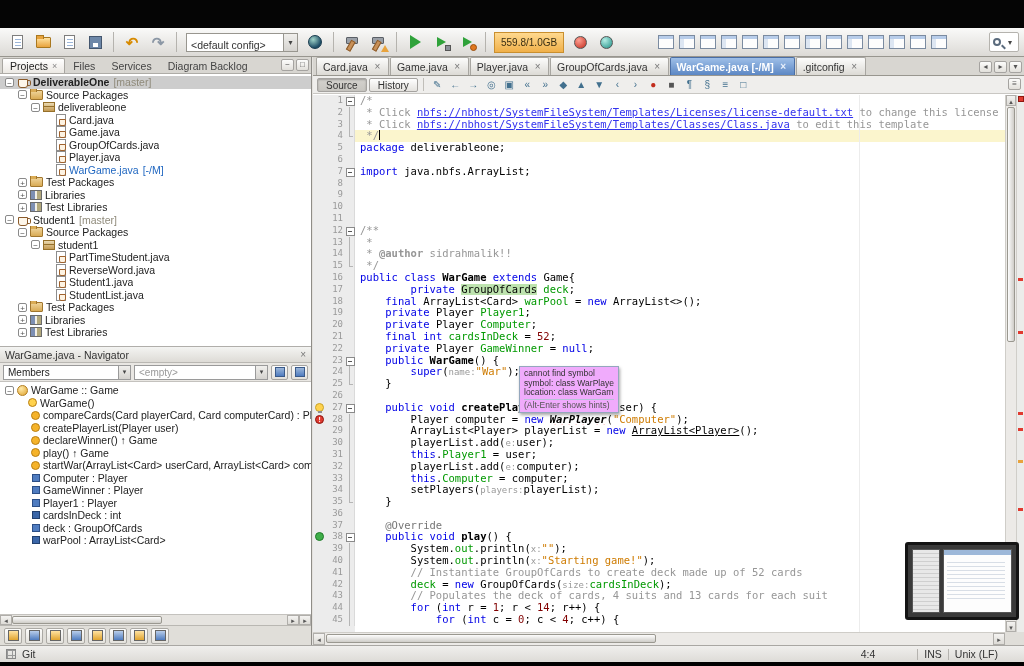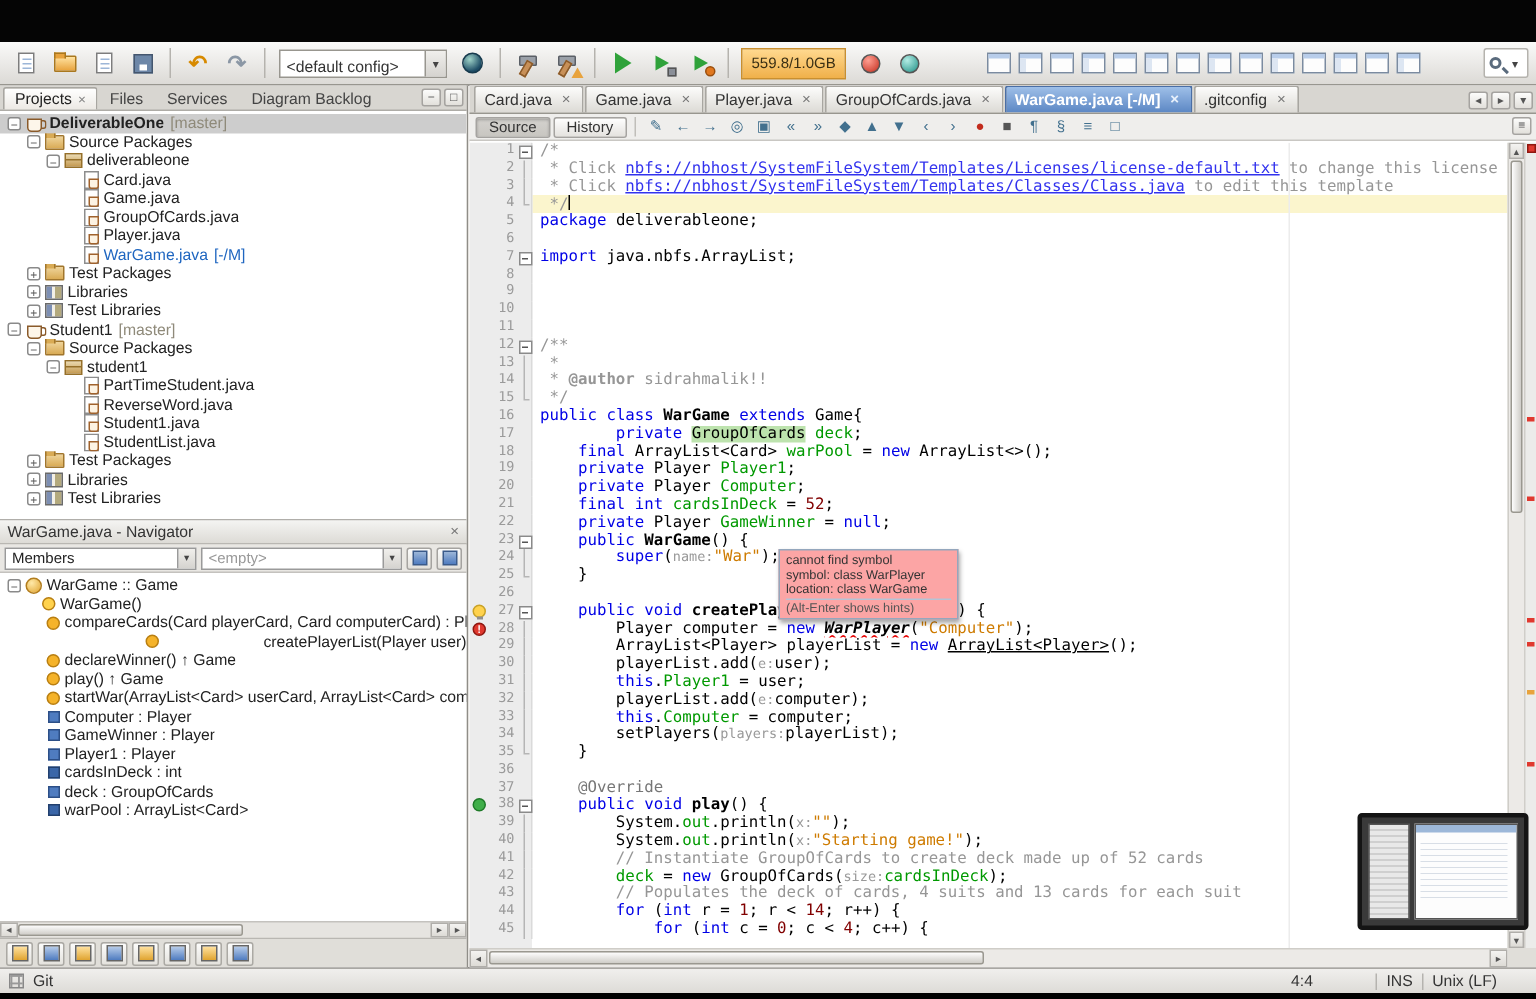--- a/index.html
+++ b/index.html
@@ -164,21 +164,21 @@
   .sg-d{color:#810000}
   .sg-b{font-weight:bold}
   .sg-h{color:#999;font-size:9px}
   .sg-e{font-style:italic;font-weight:bold;text-decoration:underline wavy #e60000;text-underline-offset:1px}
   .sg-u{text-decoration:underline}
   .sg-a{color:#767676}
   .sg-j{color:#969696;font-weight:bold}
   .sg-g{background:#bde3ae}
   .cursor{display:inline-block;width:1px;height:10px;background:#000;vertical-align:-1px}
 
-  .hint-tip{position:absolute;left:206px;top:271px;width:120px;background:#fca5a5;border:1px solid #94a7bd;
+  .hint-tip{position:absolute;left:206px;top:271px;width:100px;background:#f0abfc;border:1px solid #94a7bd;
     font-size:8.5px;line-height:9.5px;color:#333;padding:2px 4px;z-index:5;box-shadow:1px 2px 3px rgba(0,0,0,.35);
     font-family:"Liberation Sans",sans-serif}
   .tipline{white-space:nowrap;overflow:hidden}
   .tiplast{border-top:1px solid #b5c4d6;margin-top:1px;padding-top:1px;color:#555}
 
   .vscroll{position:absolute;right:8px;top:0;bottom:0;width:11px;background:#eceae7;border-left:1px solid #cfcdc8}
   .vs-thumb{position:absolute;left:1px;right:1px;top:12px;height:235px;background:linear-gradient(90deg,#fdfdfd,#cfcdc8);border:1px solid #9a9890;border-radius:2px}
   .vs-arrow{position:absolute;left:0;right:0;height:11px;font-size:7px;text-align:center;line-height:11px;color:#555;background:linear-gradient(#f4f3f1,#dddbd6);border:1px solid #b0aeaa}
   .vs-arrow.up{top:0}.vs-arrow.down{bottom:0}
   .estripe{position:absolute;right:0;top:0;bottom:0;width:8px;background:#ececea;border-left:1px solid #d0cec9}
@@ -453,21 +453,21 @@
           <div class="trow" style="padding-left: 14px;">
             <span class="texp"></span>
             <span class="ticon ic-ctor"></span>
             <span class="tlabel">WarGame()</span>
           </div>
           <div class="trow" style="padding-left: 17px;">
             <span class="texp"></span>
             <span class="ticon ic-method"></span>
             <span class="tlabel">compareCards(Card playerCard, Card computerCard) : Player</span>
           </div>
-          <div class="trow" style="padding-left: 17px; justify-content: space-between;">
+          <div class="trow" style="padding-left: 17px;">
             <span class="texp"></span>
             <span class="ticon ic-method"></span>
             <span class="tlabel">createPlayerList(Player user)</span>
           </div>
           <div class="trow" style="padding-left: 17px;">
             <span class="texp"></span>
             <span class="ticon ic-method"></span>
             <span class="tlabel">declareWinner() ↑ Game</span>
           </div>
           <div class="trow" style="padding-left: 17px;">

